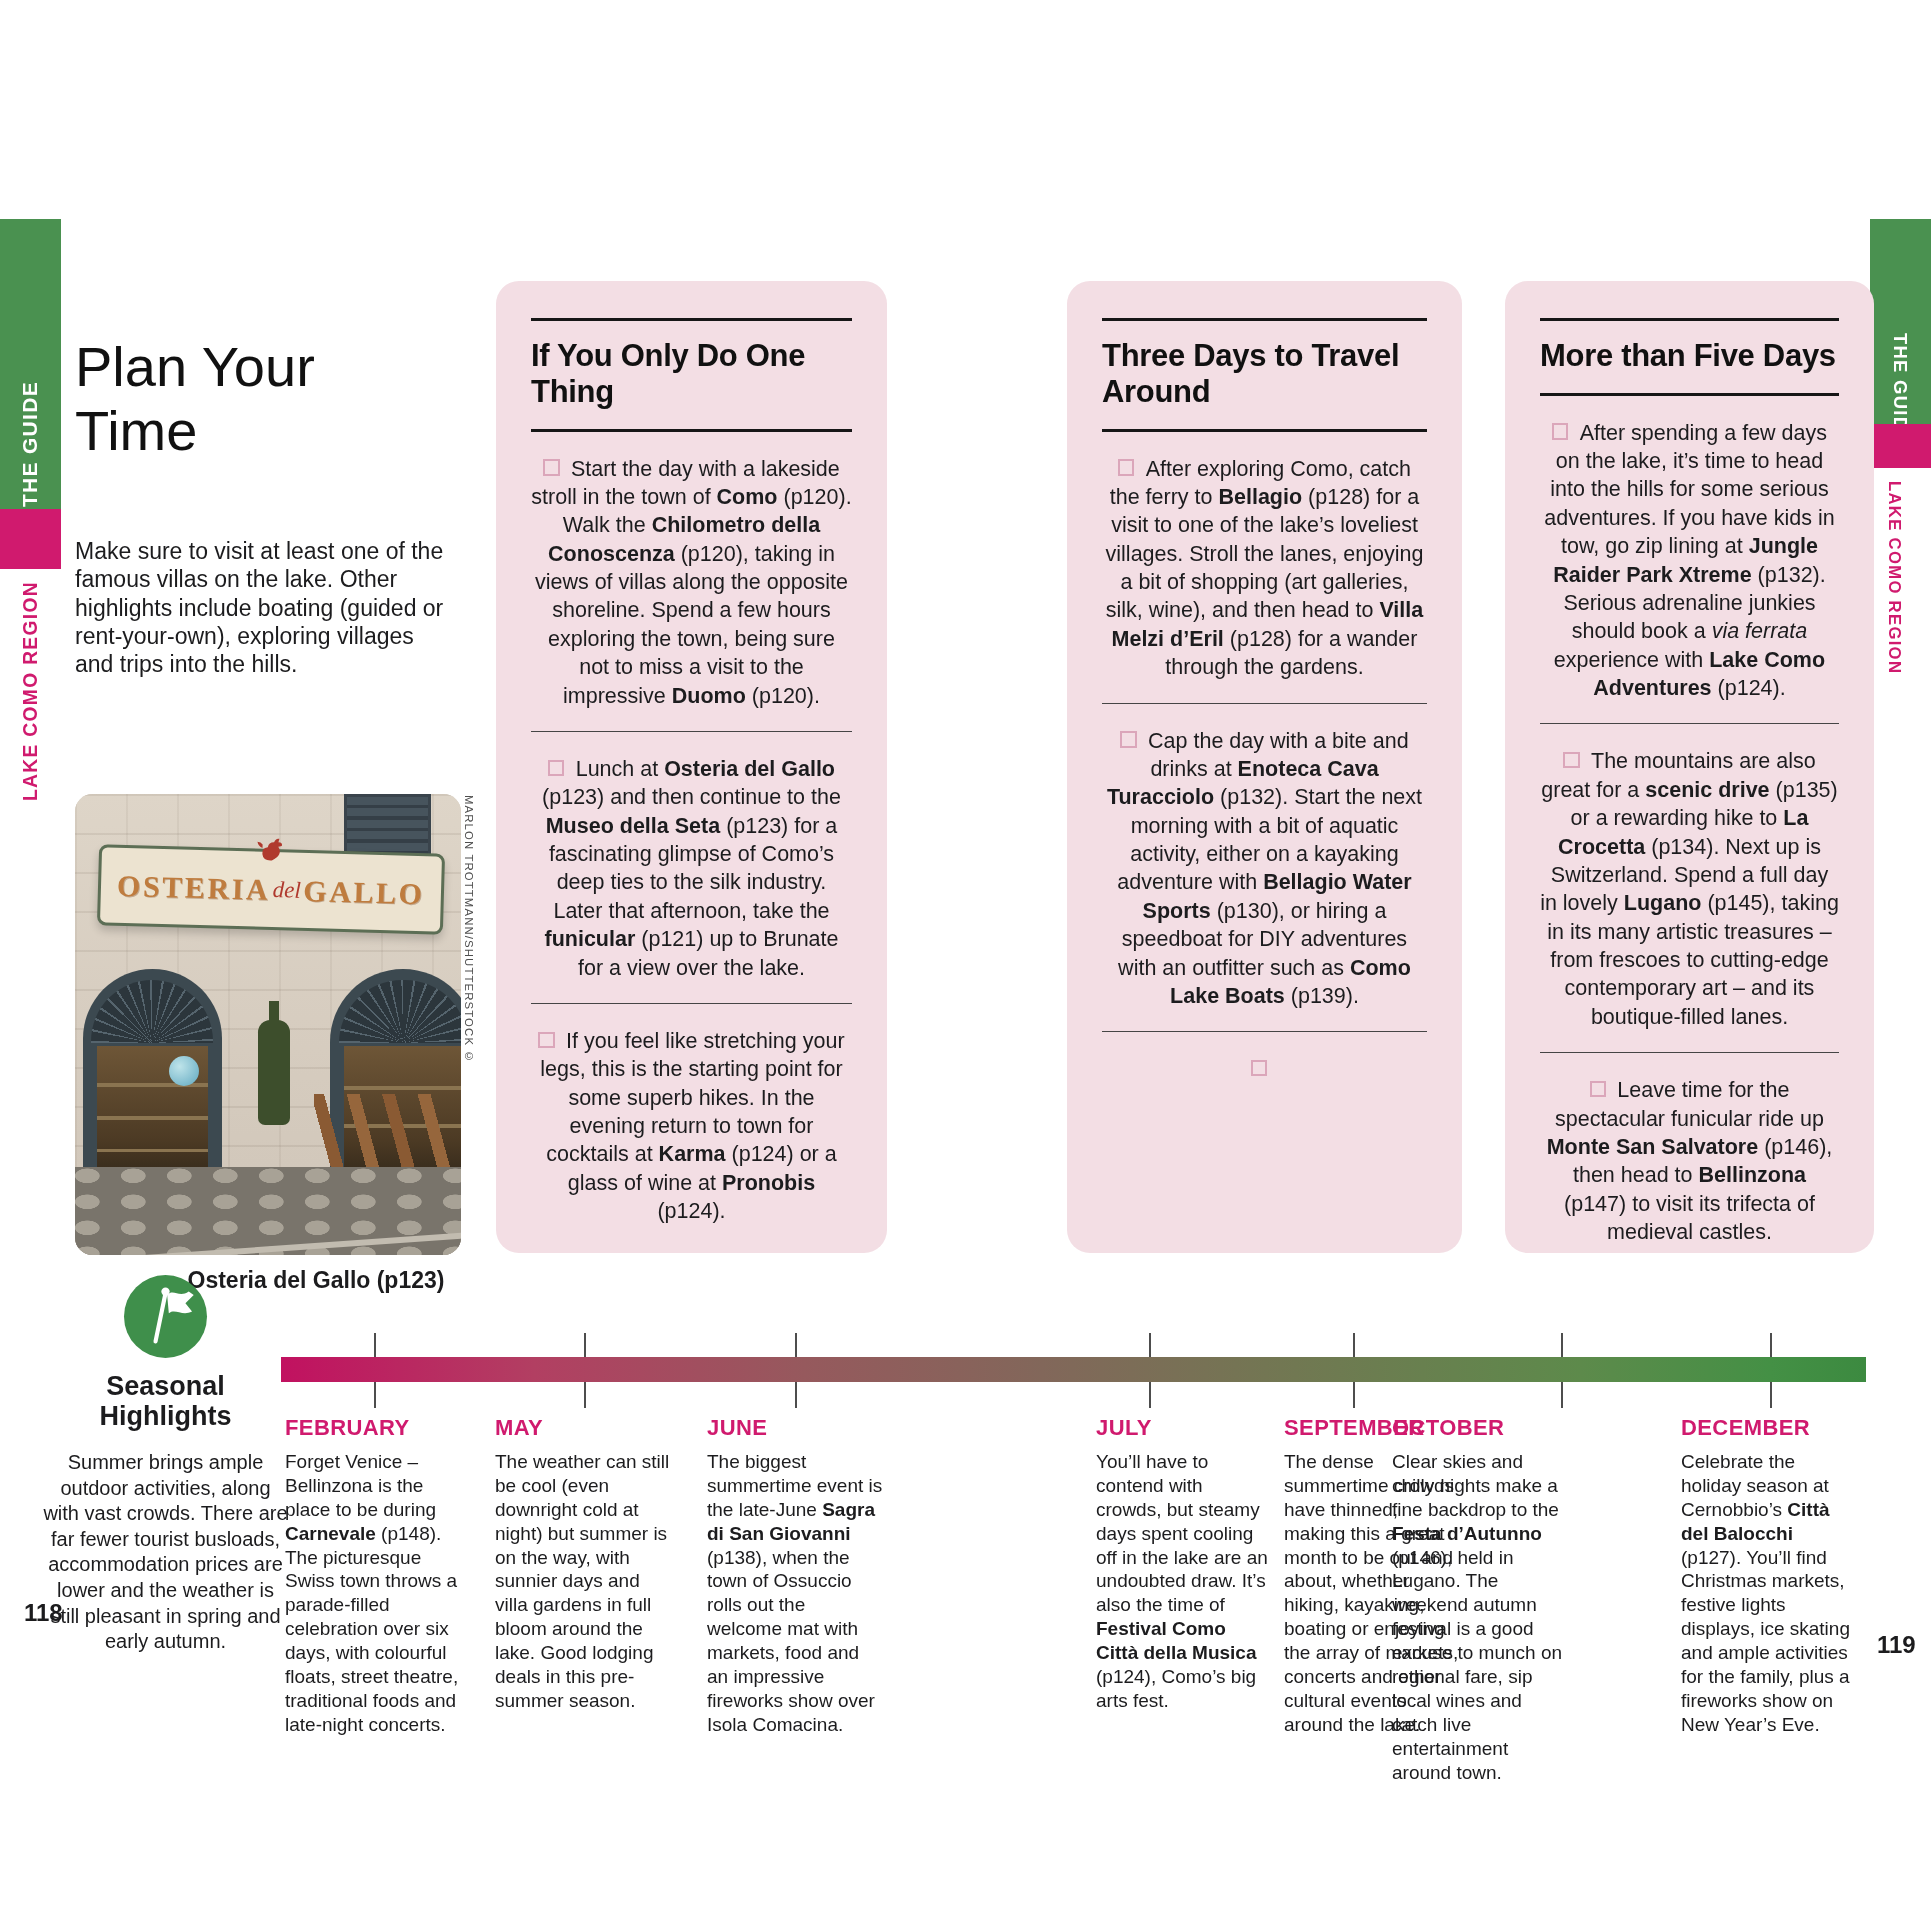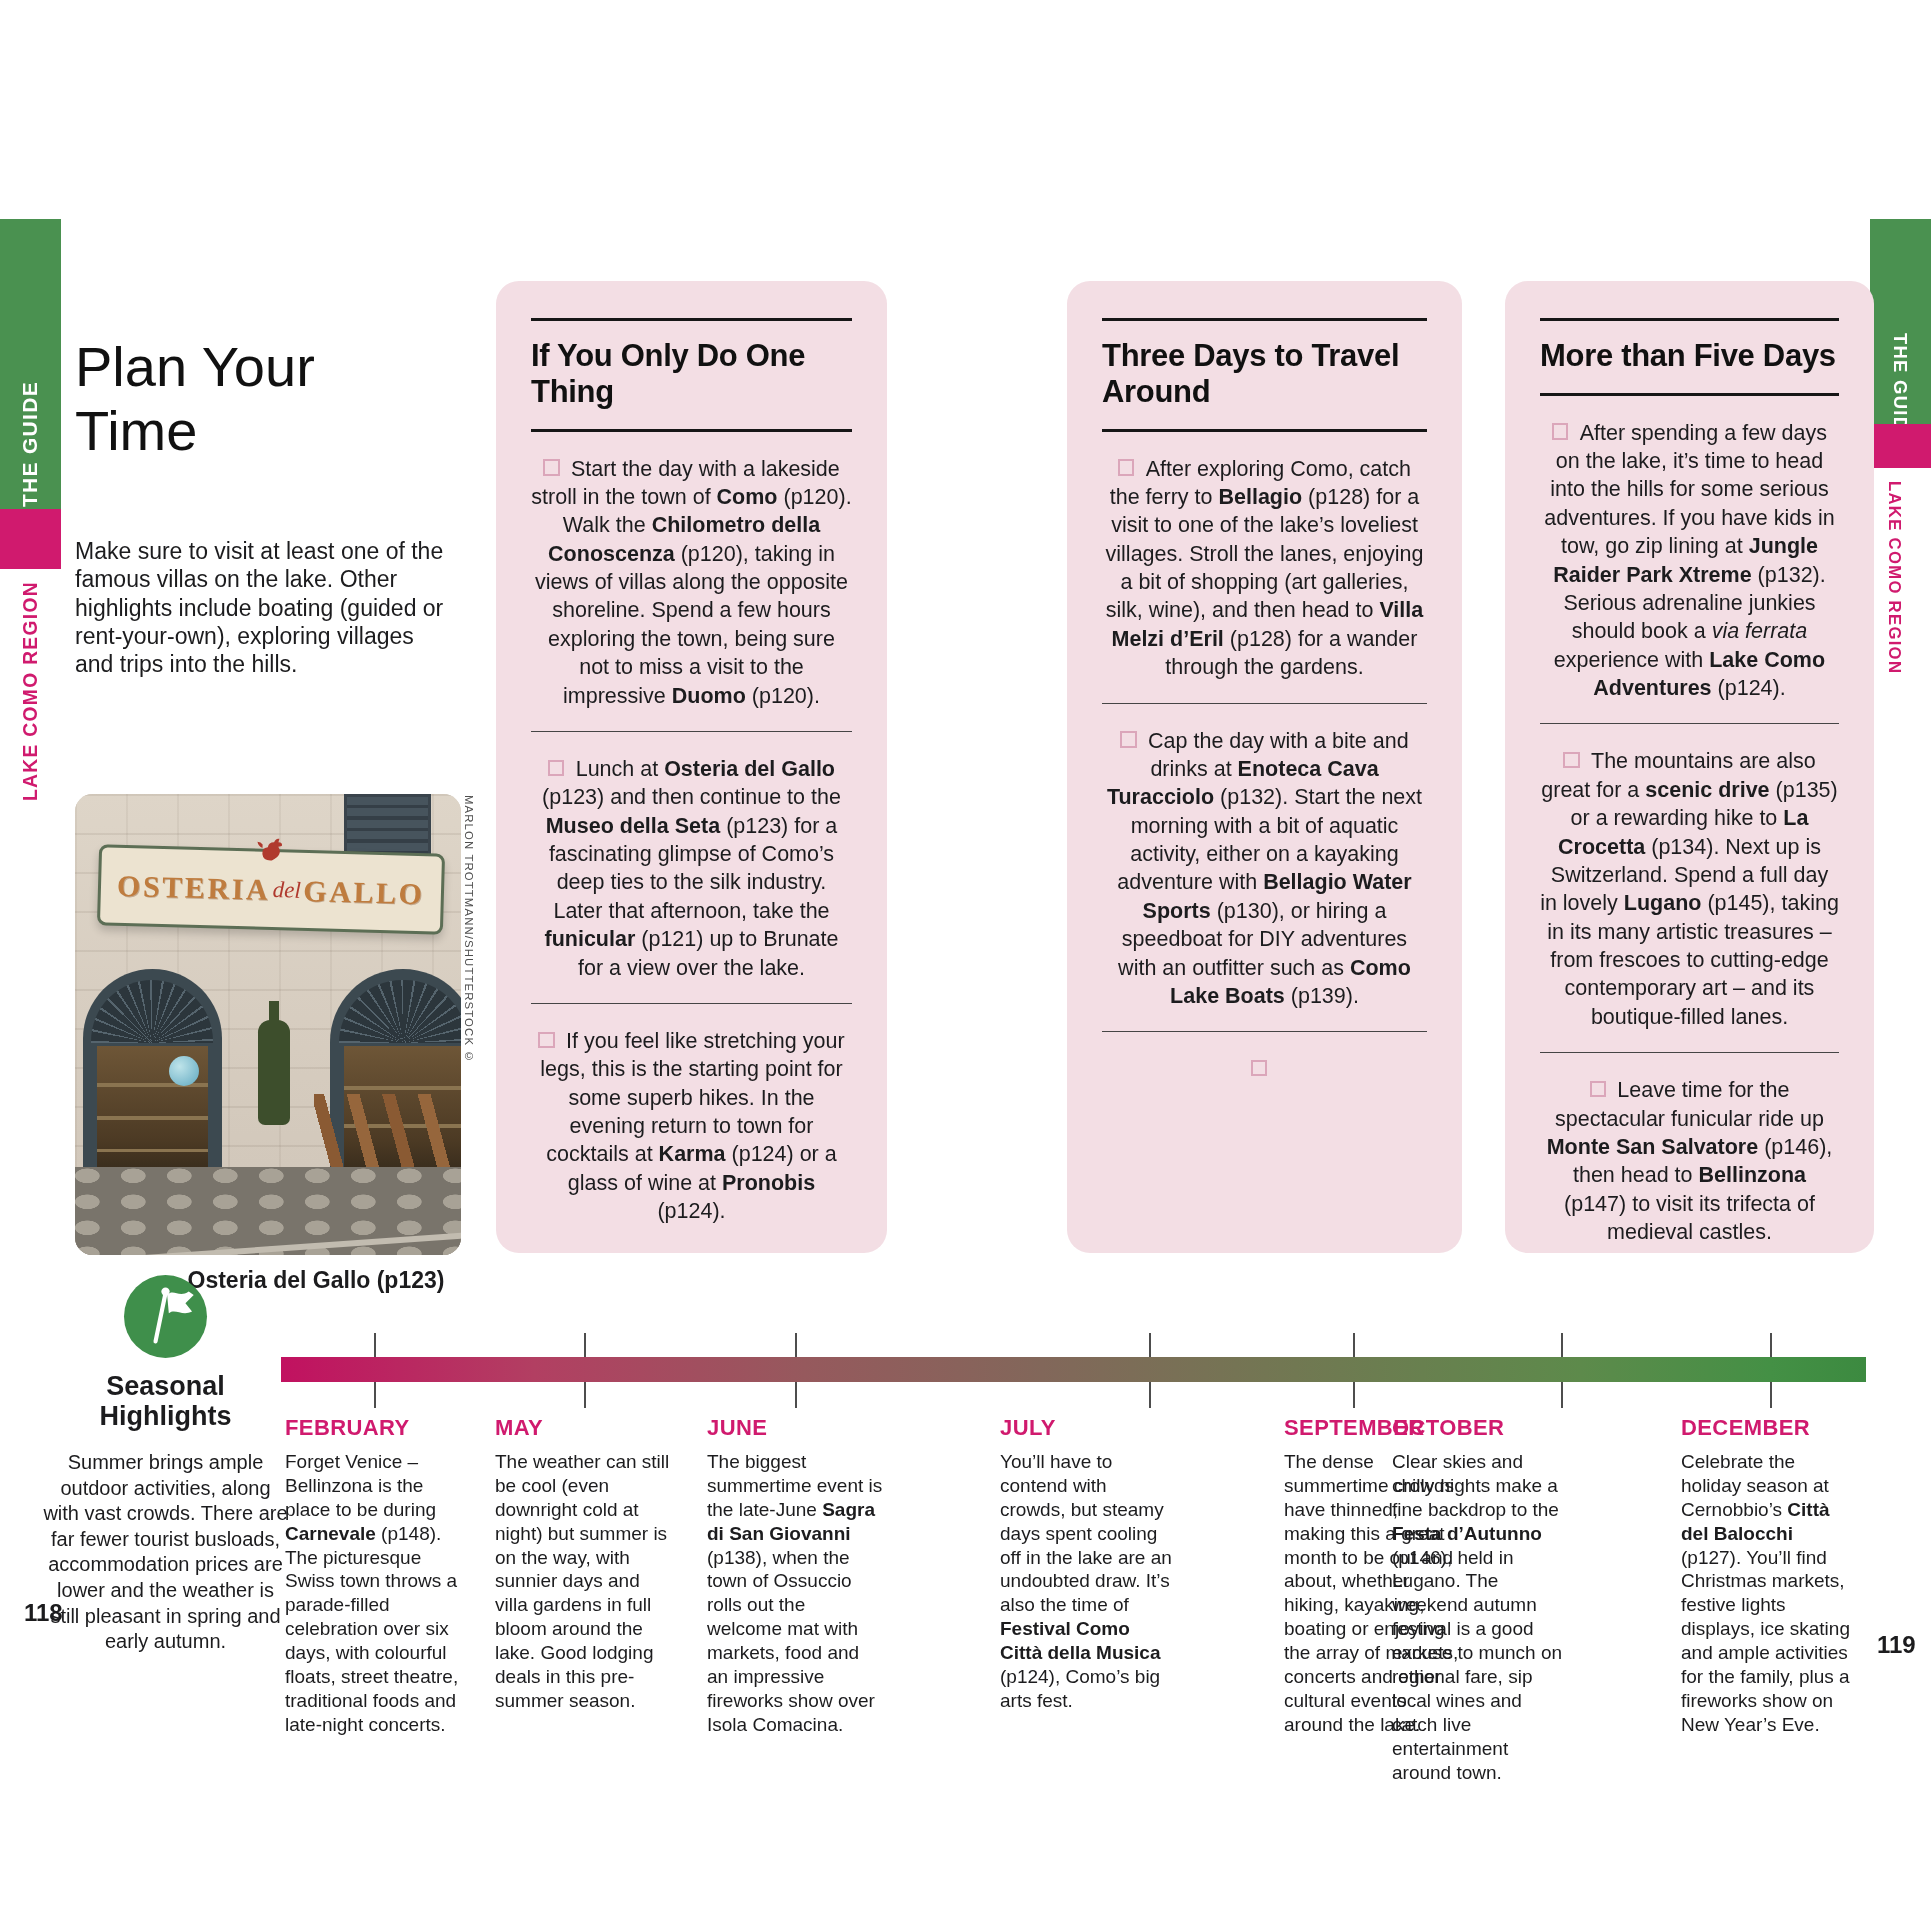--- a/index.html
+++ b/index.html
@@ -81,21 +81,21 @@
   .seasonal-h{position:absolute;left:46px;top:1371px;width:239px;text-align:center;font-weight:bold;font-size:27px;line-height:1.12;}
   .seasonal-t{position:absolute;left:40px;top:1450px;width:251px;text-align:center;font-size:20px;line-height:1.28;}
 
   
   .tick{position:absolute;top:1333px;width:2.2px;height:75px;background:#4d4d4d;}
   .tl-bar{position:absolute;left:281px;top:1357px;width:1585px;height:24.6px;
     background:linear-gradient(90deg,#c11160 0%,#b23f62 16%,#96595d 33%,#82675a 48%,#717852 64%,#5d8a4b 82%,#449045 94%,#3c8a40 100%);}
   .month{position:absolute;top:1415px;width:177px;text-align:left;}
   .month .mh{color:#d01a6e;font-weight:bold;font-size:22px;letter-spacing:0.4px;margin-bottom:8.8px;}
   .month .mt{font-size:19px;line-height:1.26;}
-  .m0{left:285px;} .m1{left:495px;} .m2{left:707px;} .m3{left:1000px;}
+  .m0{left:285px;} .m1{left:495px;} .m2{left:707px;} .m3{left:1096px;}
   .m4{left:1284px;} .m5{left:1392px;} .m6{left:1681px;}
 
   .pagenum{position:absolute;font-weight:bold;font-size:24px;}
   .pagenum.l{left:24px;top:1599px;}
   .pagenum.r{left:1877px;top:1631px;}
 
   b{font-weight:bold;} i{font-style:italic;}
 </style>
 </head>
 <body>

